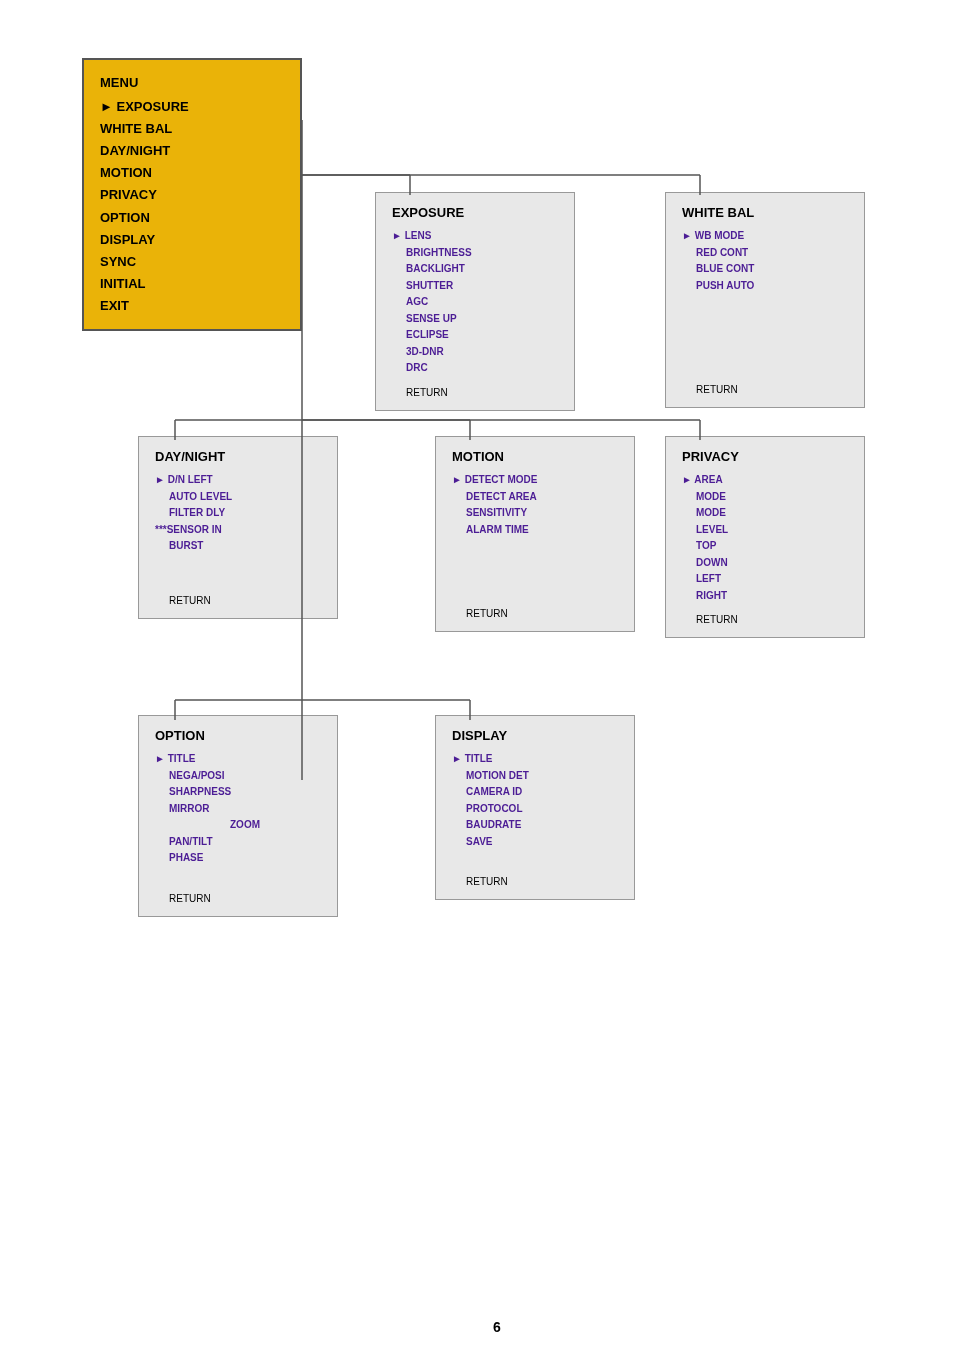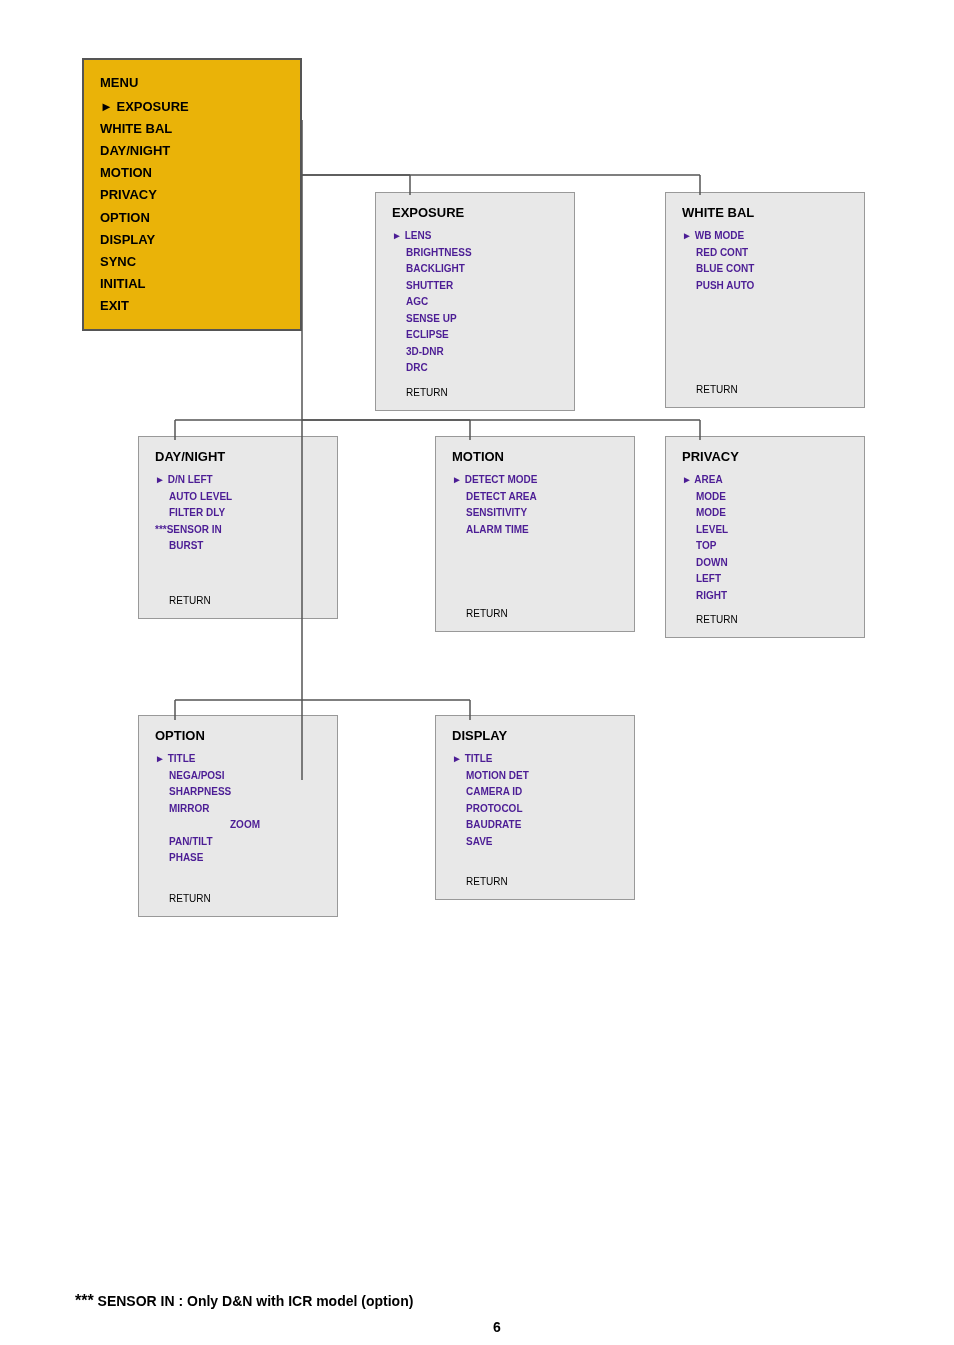--- a/index.html
+++ b/index.html
@@ -241,20 +241,16 @@
     </div>
     <div class="submenu-item" style="padding-left:14px;">MOTION DET</div>
     <div class="submenu-item" style="padding-left:14px;">CAMERA ID</div>
     <div class="submenu-item" style="padding-left:14px;">PROTOCOL</div>
     <div class="submenu-item" style="padding-left:14px;">BAUDRATE</div>
     <div class="submenu-item" style="padding-left:14px;">SAVE</div>
     <div style="height:16px;"></div>
     <div class="submenu-return" style="padding-left:14px;">RETURN</div>
   </div>
 
-  <div class="bottom-note" style="bottom:55px; left:55px;">
-    <span class="stars">***</span>
-    <span> SENSOR IN : Only D&amp;N with ICR model (option)</span>
-  </div>
 
   <div class="page-number">6</div>
 
 </div>
 
 </body></html>

